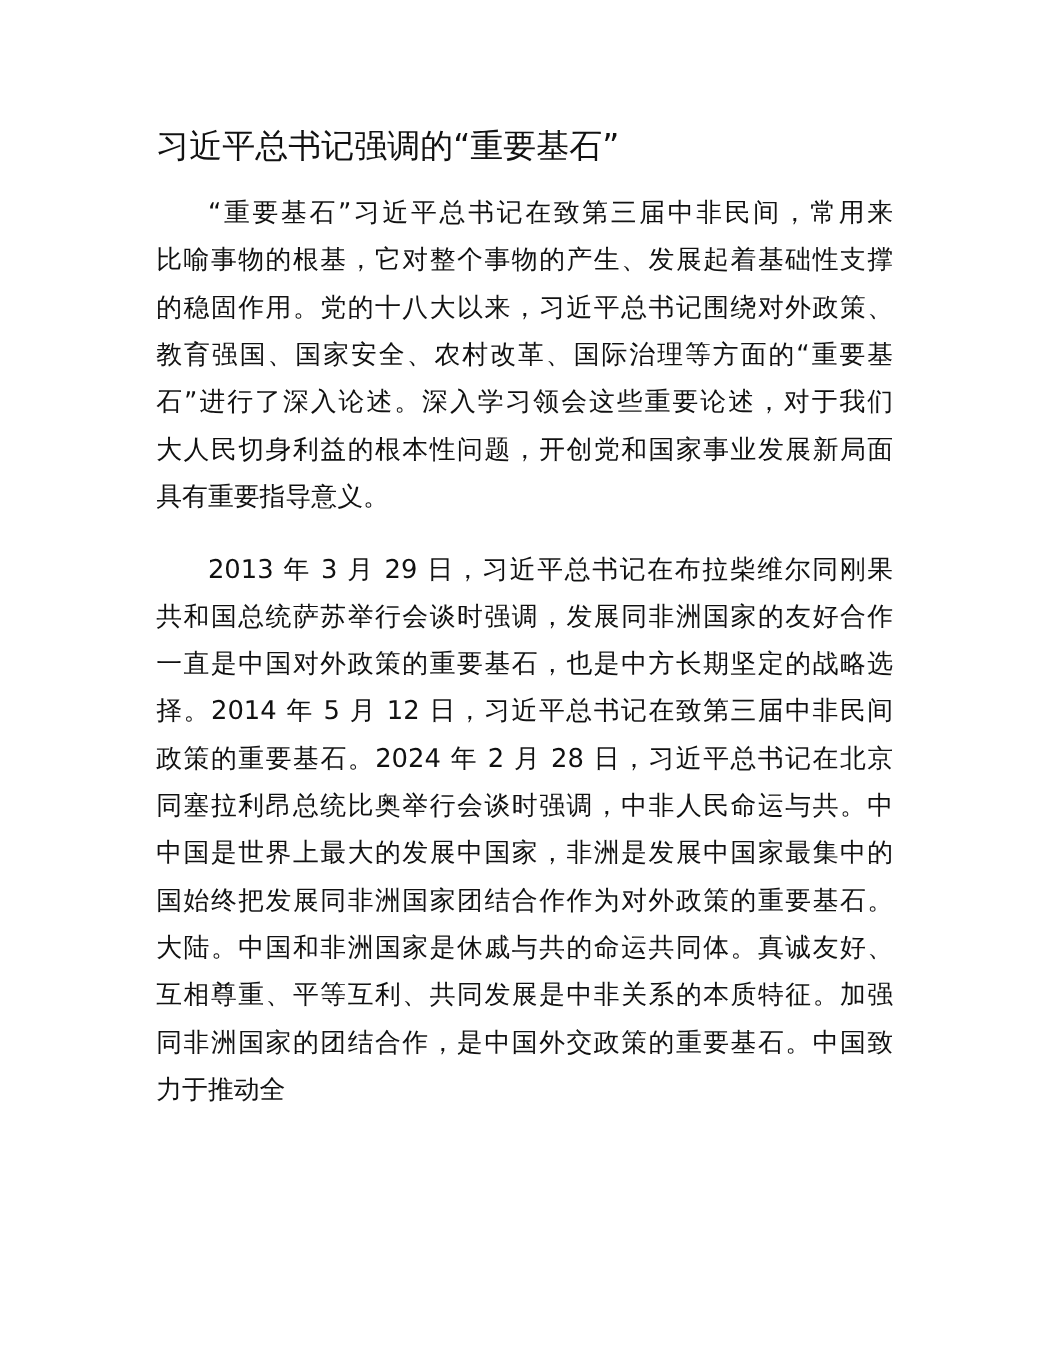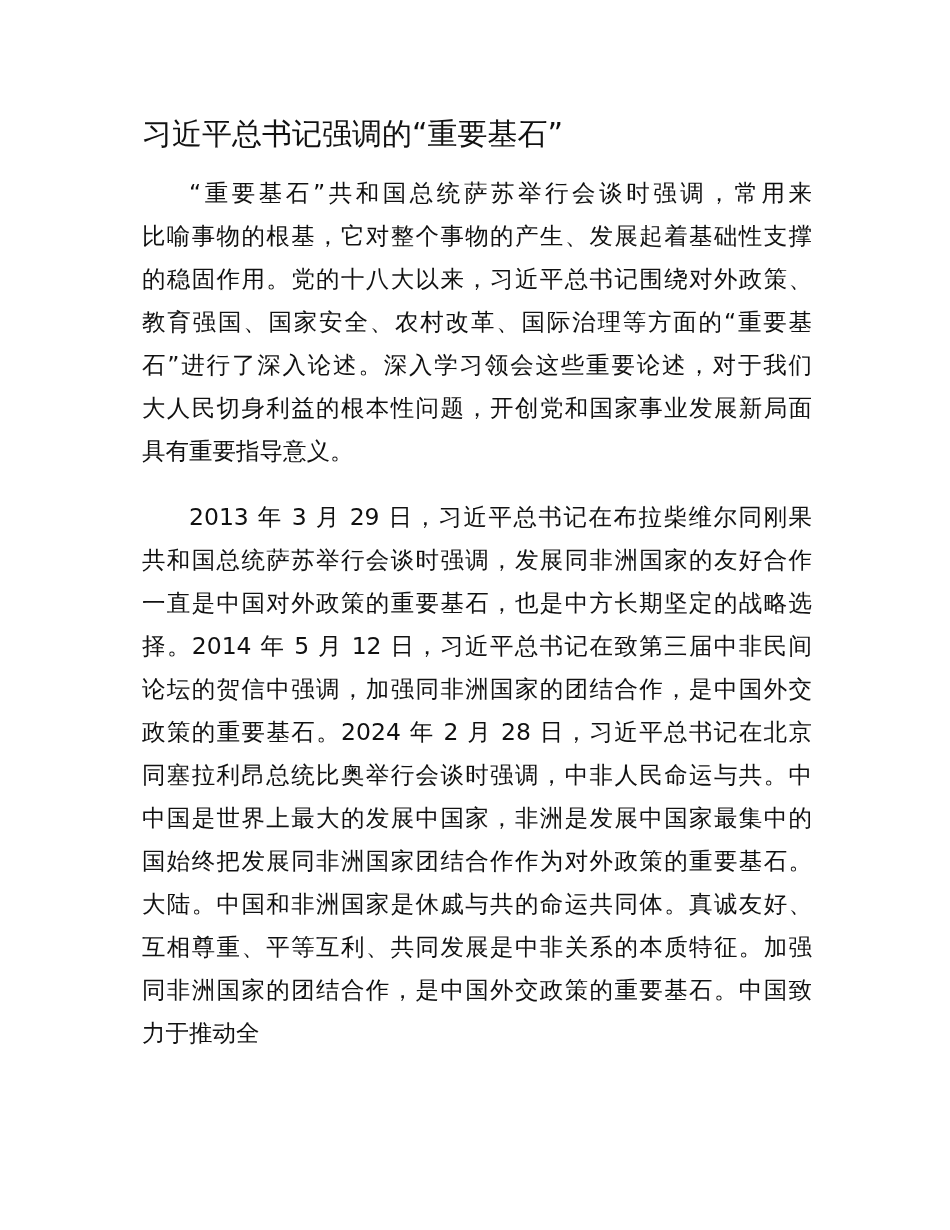--- a/index.html
+++ b/index.html
@@ -16,35 +16,34 @@
   #p1 { top: 172px; }
   #p2 { top: 496px; }
 </style>
 </head>
 <body>
 
 <div class="page">
   <div class="title">习近平总书记强调的“重要基石”</div>
 
   <div class="para" id="p1">
-    <span class="line indent">“重要基石”共和国总统萨苏举行会谈时强调，常用来</span>
+    <span class="line indent">“重要基石”习近平总书记在致第三届中非民间，常用来</span>
     <span class="line">比喻事物的根基，它对整个事物的产生、发展起着基础性支撑</span>
     <span class="line">的稳固作用。党的十八大以来，习近平总书记围绕对外政策、</span>
     <span class="line">教育强国、国家安全、农村改革、国际治理等方面的“重要基</span>
     <span class="line">石”进行了深入论述。深入学习领会这些重要论述，对于我们</span>
     <span class="line">大人民切身利益的根本性问题，开创党和国家事业发展新局面</span>
     <span class="line last">具有重要指导意义。</span>
   </div>
 
   <div class="para" id="p2">
     <span class="line indent">2013 年 3 月 29 日，习近平总书记在布拉柴维尔同刚果</span>
     <span class="line">共和国总统萨苏举行会谈时强调，发展同非洲国家的友好合作</span>
     <span class="line">一直是中国对外政策的重要基石，也是中方长期坚定的战略选</span>
     <span class="line">择。2014 年 5 月 12 日，习近平总书记在致第三届中非民间</span>
-    <span class="line">论坛的贺信中强调，加强同非洲国家的团结合作，是中国外交</span>
     <span class="line">政策的重要基石。2024 年 2 月 28 日，习近平总书记在北京</span>
     <span class="line">同塞拉利昂总统比奥举行会谈时强调，中非人民命运与共。中</span>
     <span class="line">中国是世界上最大的发展中国家，非洲是发展中国家最集中的</span>
     <span class="line">国始终把发展同非洲国家团结合作作为对外政策的重要基石。</span>
     <span class="line">大陆。中国和非洲国家是休戚与共的命运共同体。真诚友好、</span>
     <span class="line">互相尊重、平等互利、共同发展是中非关系的本质特征。加强</span>
     <span class="line">同非洲国家的团结合作，是中国外交政策的重要基石。中国致</span>
     <span class="line last">力于推动全</span>
   </div>
 </div>

